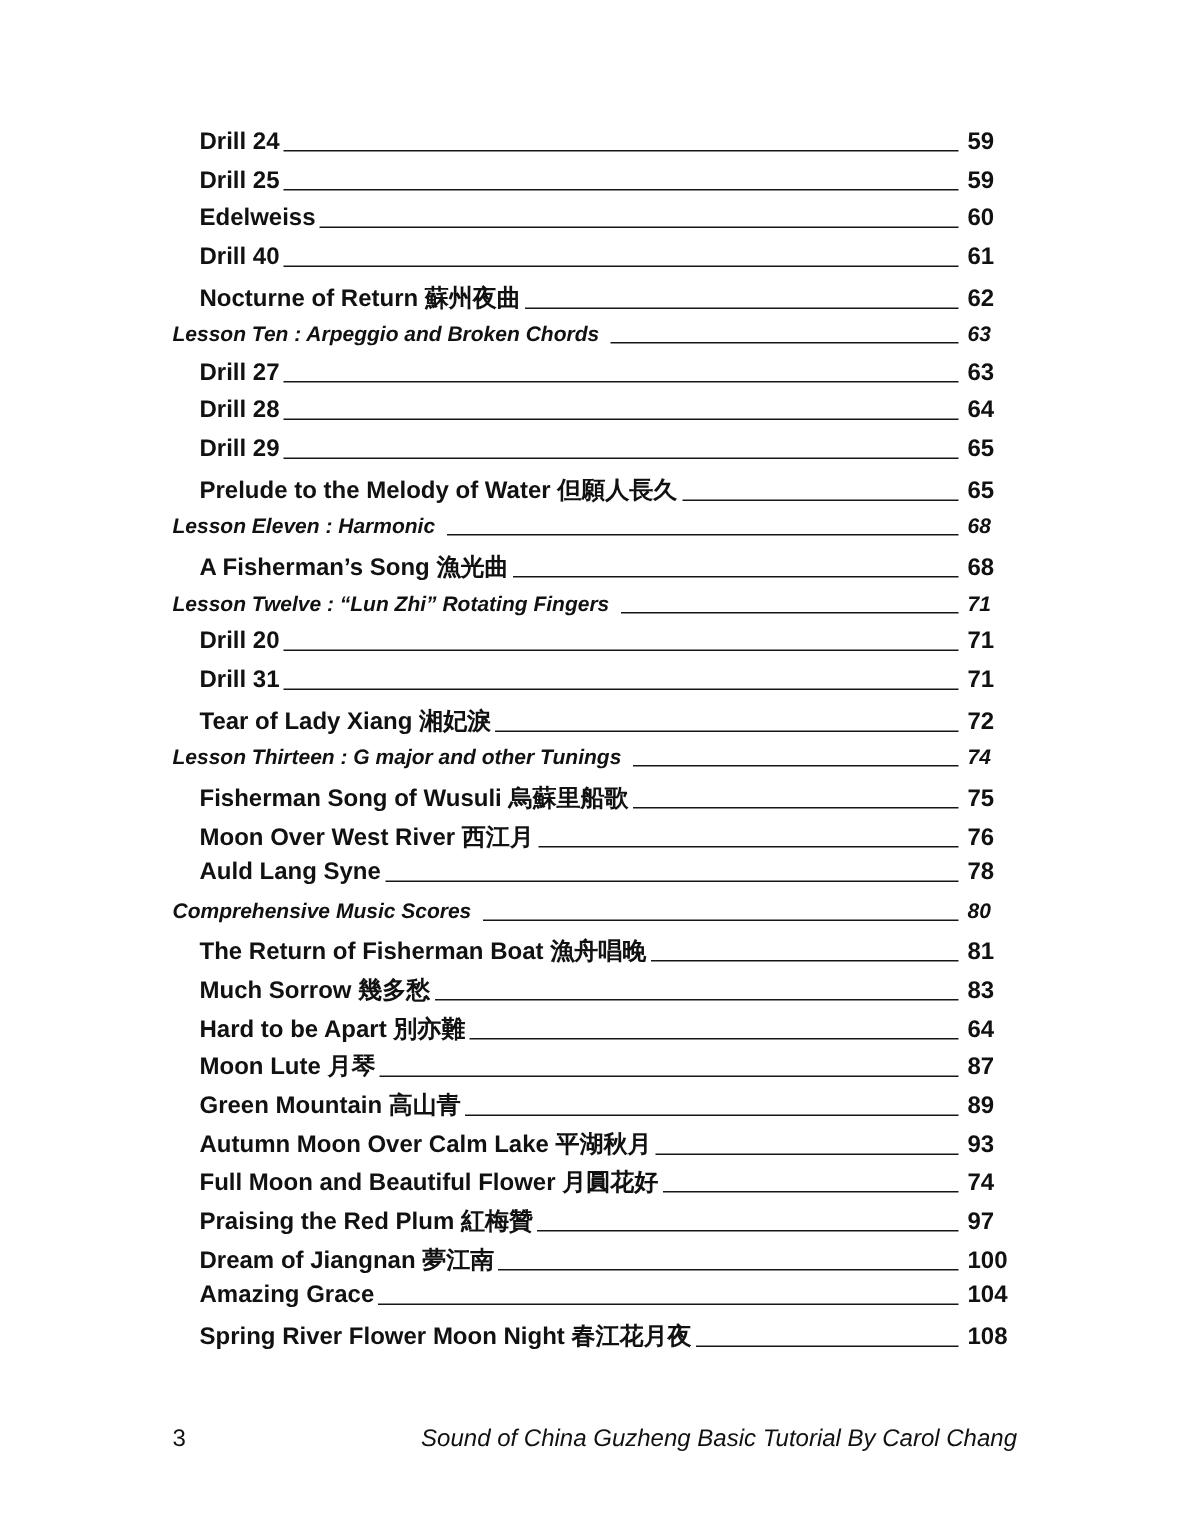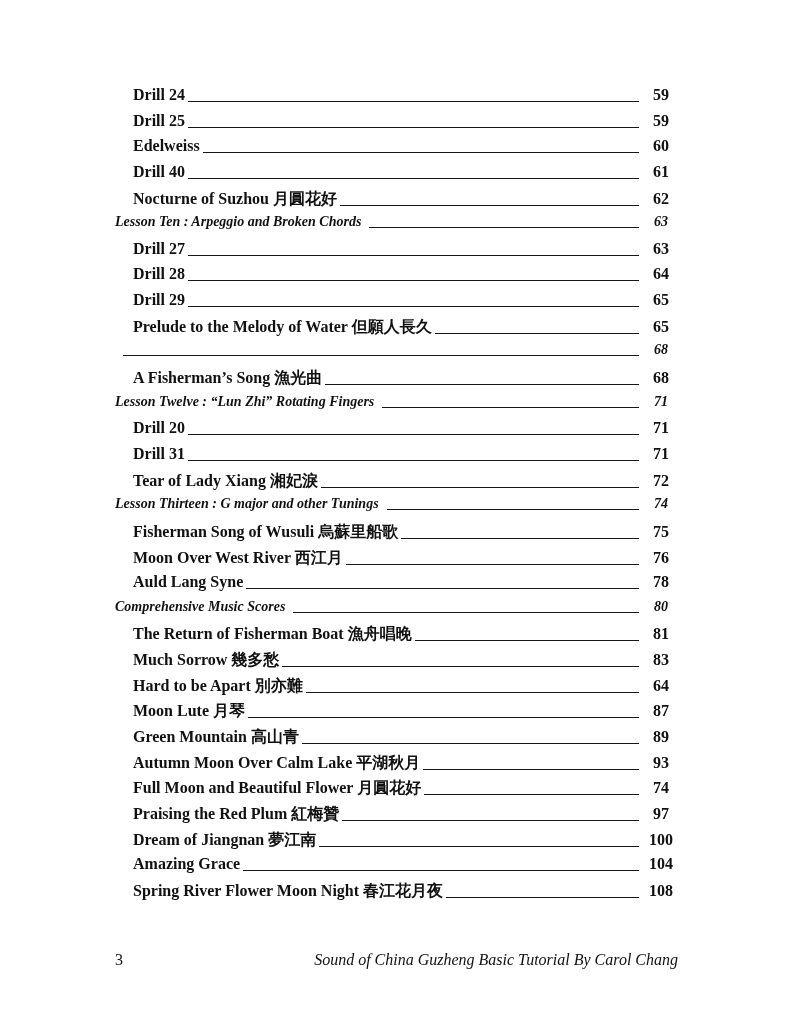--- a/index.html
+++ b/index.html
@@ -6,21 +6,21 @@
     margin: 0;
     padding: 0;
     background: #ffffff;
   }
   .page {
     position: relative;
     width: 791px;
     height: 1024px;
     background: #ffffff;
     overflow: hidden;
-    font-family: Liberation Serif, serif;
+    font-family: Liberation Sans, sans-serif;
     color: #111111;
   }
   .toc {
     position: absolute;
     top: 86px;
     left: 115px;
     width: 562px;
   }
   .row {
     display: flex;
@@ -48,21 +48,21 @@
     transform: translateY(2px);
     margin-left: 3px;
     margin-right: 6px;
   }
   .row.lesson .leader {
     margin-left: 8px;
   }
   .pagenum {
     flex: 0 0 auto;
     min-width: 32px;
-    text-align: center;
+    text-align: left;
   }
   .footer {
     position: absolute;
     top: 951px;
     left: 115px;
     right: 113px;
     display: flex;
     justify-content: space-between;
     align-items: baseline;
     font-size: 16px;
@@ -95,21 +95,21 @@
       <span class="pagenum">60</span>
     </div>
 
     <div class="row sub">
       <span class="label">Drill 40</span>
       <span class="leader"></span>
       <span class="pagenum">61</span>
     </div>
 
     <div class="row sub">
-      <span class="label">Nocturne of Suzhou 月圓花好</span>
+      <span class="label">Nocturne of Return 蘇州夜曲</span>
       <span class="leader"></span>
       <span class="pagenum">62</span>
     </div>
 
     <div class="row lesson">
       <span class="label">Lesson Ten : Arpeggio and Broken Chords</span>
       <span class="leader"></span>
       <span class="pagenum">63</span>
     </div>
 
@@ -131,20 +131,21 @@
       <span class="pagenum">65</span>
     </div>
 
     <div class="row sub">
       <span class="label">Prelude to the Melody of Water 但願人長久</span>
       <span class="leader"></span>
       <span class="pagenum">65</span>
     </div>
 
     <div class="row lesson">
+      <span class="label">Lesson Eleven : Harmonic</span>
       <span class="leader"></span>
       <span class="pagenum">68</span>
     </div>
 
     <div class="row sub">
       <span class="label">A Fisherman’s Song 漁光曲</span>
       <span class="leader"></span>
       <span class="pagenum">68</span>
     </div>
 

